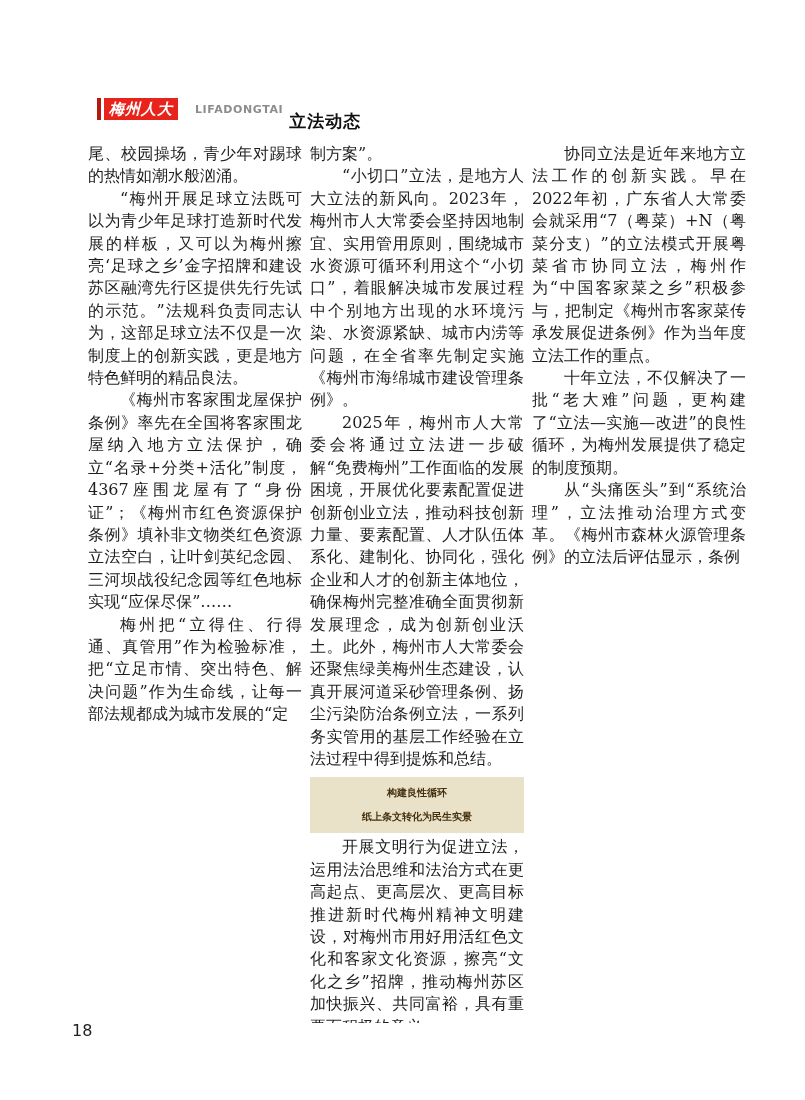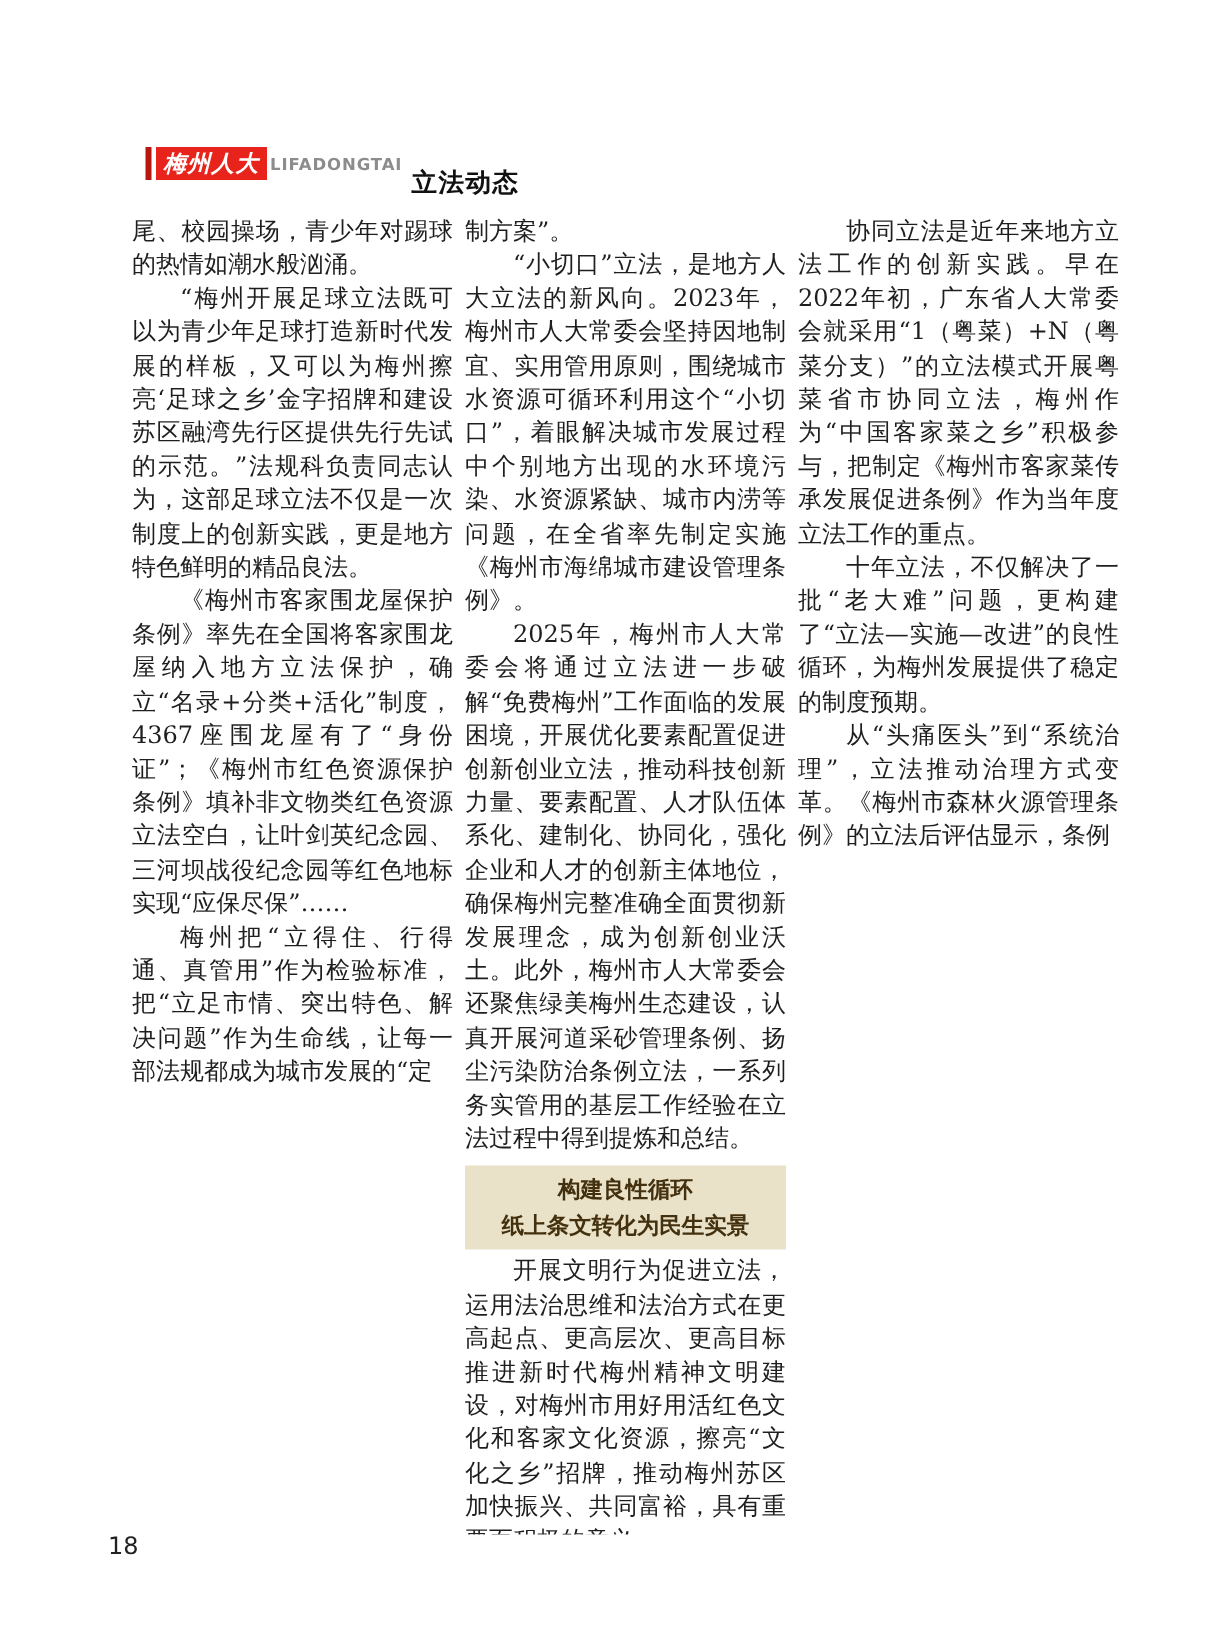--- a/index.html
+++ b/index.html
@@ -35,21 +35,21 @@
     font-size: 15px; font-weight: bold; font-style: italic;
     letter-spacing: 1px;
     font-family: "DejaVu Serif", serif;
     white-space: nowrap;
   }
   .masthead-pinyin {
     color: #8c8c8c;
     font-family: "DejaVu Sans", sans-serif;
     font-size: 11px; font-weight: bold;
     letter-spacing: 0.6px;
-    margin-left: 2px;
+    margin-left: 17px;
     white-space: nowrap;
   }
   .masthead-section {
     color: #111111;
     font-family: "DejaVu Sans", sans-serif;
     font-size: 17px; font-weight: bold;
     letter-spacing: 1px;
     margin-left: 6px;
     white-space: nowrap;
     margin-top: 24px;
@@ -75,21 +75,21 @@
   .col p { margin: 0; text-indent: 2em; }
   .col p.cont { text-indent: 0; }
 
   
   .subhead {
     background: #eae2c8;
     color: #43300e;
     text-align: center;
     font-family: "DejaVu Sans", sans-serif;
     font-weight: bold;
-    font-size: 15px;
+    font-size: 10px;
     line-height: 24px;
     padding: 4px 2px;
     margin: 7px 0 3px 0;
     text-indent: 0;
   }
 
   
   .page-number {
     position: absolute;
     left: 72px; top: 1021px;
@@ -124,21 +124,21 @@
       <p>“小切口”立法，是地方人大立法的新风向。2023年，梅州市人大常委会坚持因地制宜、实用管用原则，围绕城市水资源可循环利用这个“小切口”，着眼解决城市发展过程中个别地方出现的水环境污染、水资源紧缺、城市内涝等问题，在全省率先制定实施《梅州市海绵城市建设管理条例》。</p>
       <p>2025年，梅州市人大常委会将通过立法进一步破解“免费梅州”工作面临的发展困境，开展优化要素配置促进创新创业立法，推动科技创新力量、要素配置、人才队伍体系化、建制化、协同化，强化企业和人才的创新主体地位，确保梅州完整准确全面贯彻新发展理念，成为创新创业沃土。此外，梅州市人大常委会还聚焦绿美梅州生态建设，认真开展河道采砂管理条例、扬尘污染防治条例立法，一系列务实管用的基层工作经验在立法过程中得到提炼和总结。</p>
       <div class="subhead">
         <div>构建良性循环</div>
         <div>纸上条文转化为民生实景</div>
       </div>
       <p>开展文明行为促进立法，运用法治思维和法治方式在更高起点、更高层次、更高目标推进新时代梅州精神文明建设，对梅州市用好用活红色文化和客家文化资源，擦亮“文化之乡”招牌，推动梅州苏区加快振兴、共同富裕，具有重要而积极的意义。</p>
     </section>
 
     <section class="col">
-      <p>协同立法是近年来地方立法工作的创新实践。早在2022年初，广东省人大常委会就采用“1（粤菜）+N（粤菜分支）”的立法模式开展粤菜省市协同立法，梅州作为“中国客家菜之乡”积极参与，把制定《梅州市客家菜传承发展促进条例》作为当年度立法工作的重点。</p>
+      <p>协同立法是近年来地方立法工作的创新实践。早在2022年初，广东省人大常委会就采用“7（粤菜）+N（粤菜分支）”的立法模式开展粤菜省市协同立法，梅州作为“中国客家菜之乡”积极参与，把制定《梅州市客家菜传承发展促进条例》作为当年度立法工作的重点。</p>
       <p>十年立法，不仅解决了一批“老大难”问题，更构建了“立法—实施—改进”的良性循环，为梅州发展提供了稳定的制度预期。</p>
       <p>从“头痛医头”到“系统治理”，立法推动治理方式变革。《梅州市森林火源管理条例》的立法后评估显示，条例</p>
     </section>
 
   </div>
 
   <span class="page-number">18</span>
 
 </div>
 

